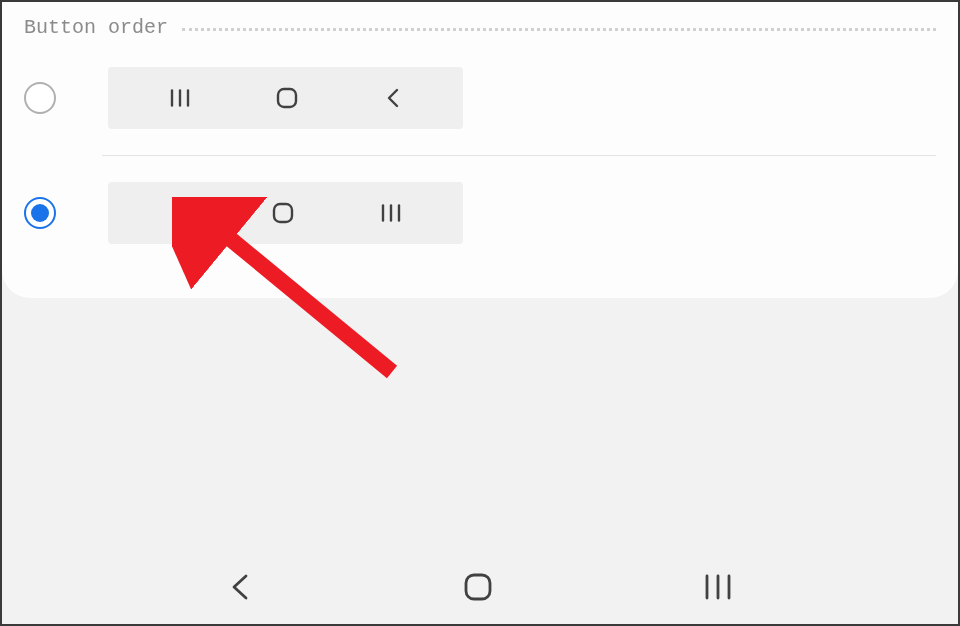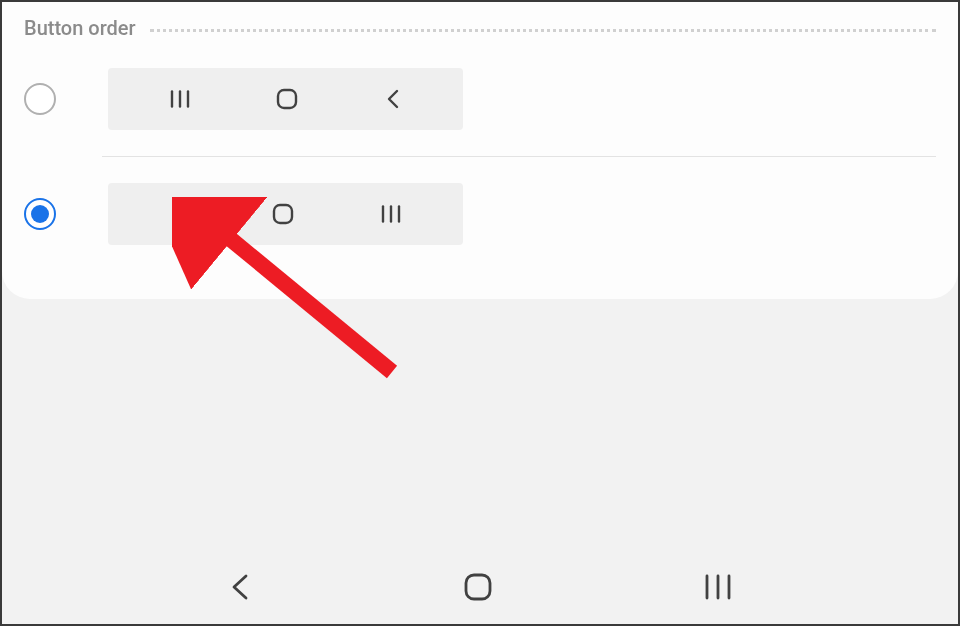--- a/index.html
+++ b/index.html
@@ -16,20 +16,21 @@
       background: #fdfdfd;
       border-radius: 0 0 28px 28px;
       margin: 0;
       padding-bottom: 28px;
     }
     .section-header {
       display: flex;
       align-items: center;
       gap: 14px;
       padding: 14px 22px 2px 22px;
+      font-family: Liberation Mono, monospace;
     }
     .section-title {
       color: #8b8b8b;
       font-size: 20px;
       font-weight: 500;
     }
     .dotted-rule {
       flex: 1;
       height: 0;
       border-top: 3px dotted #d0d0d0;

